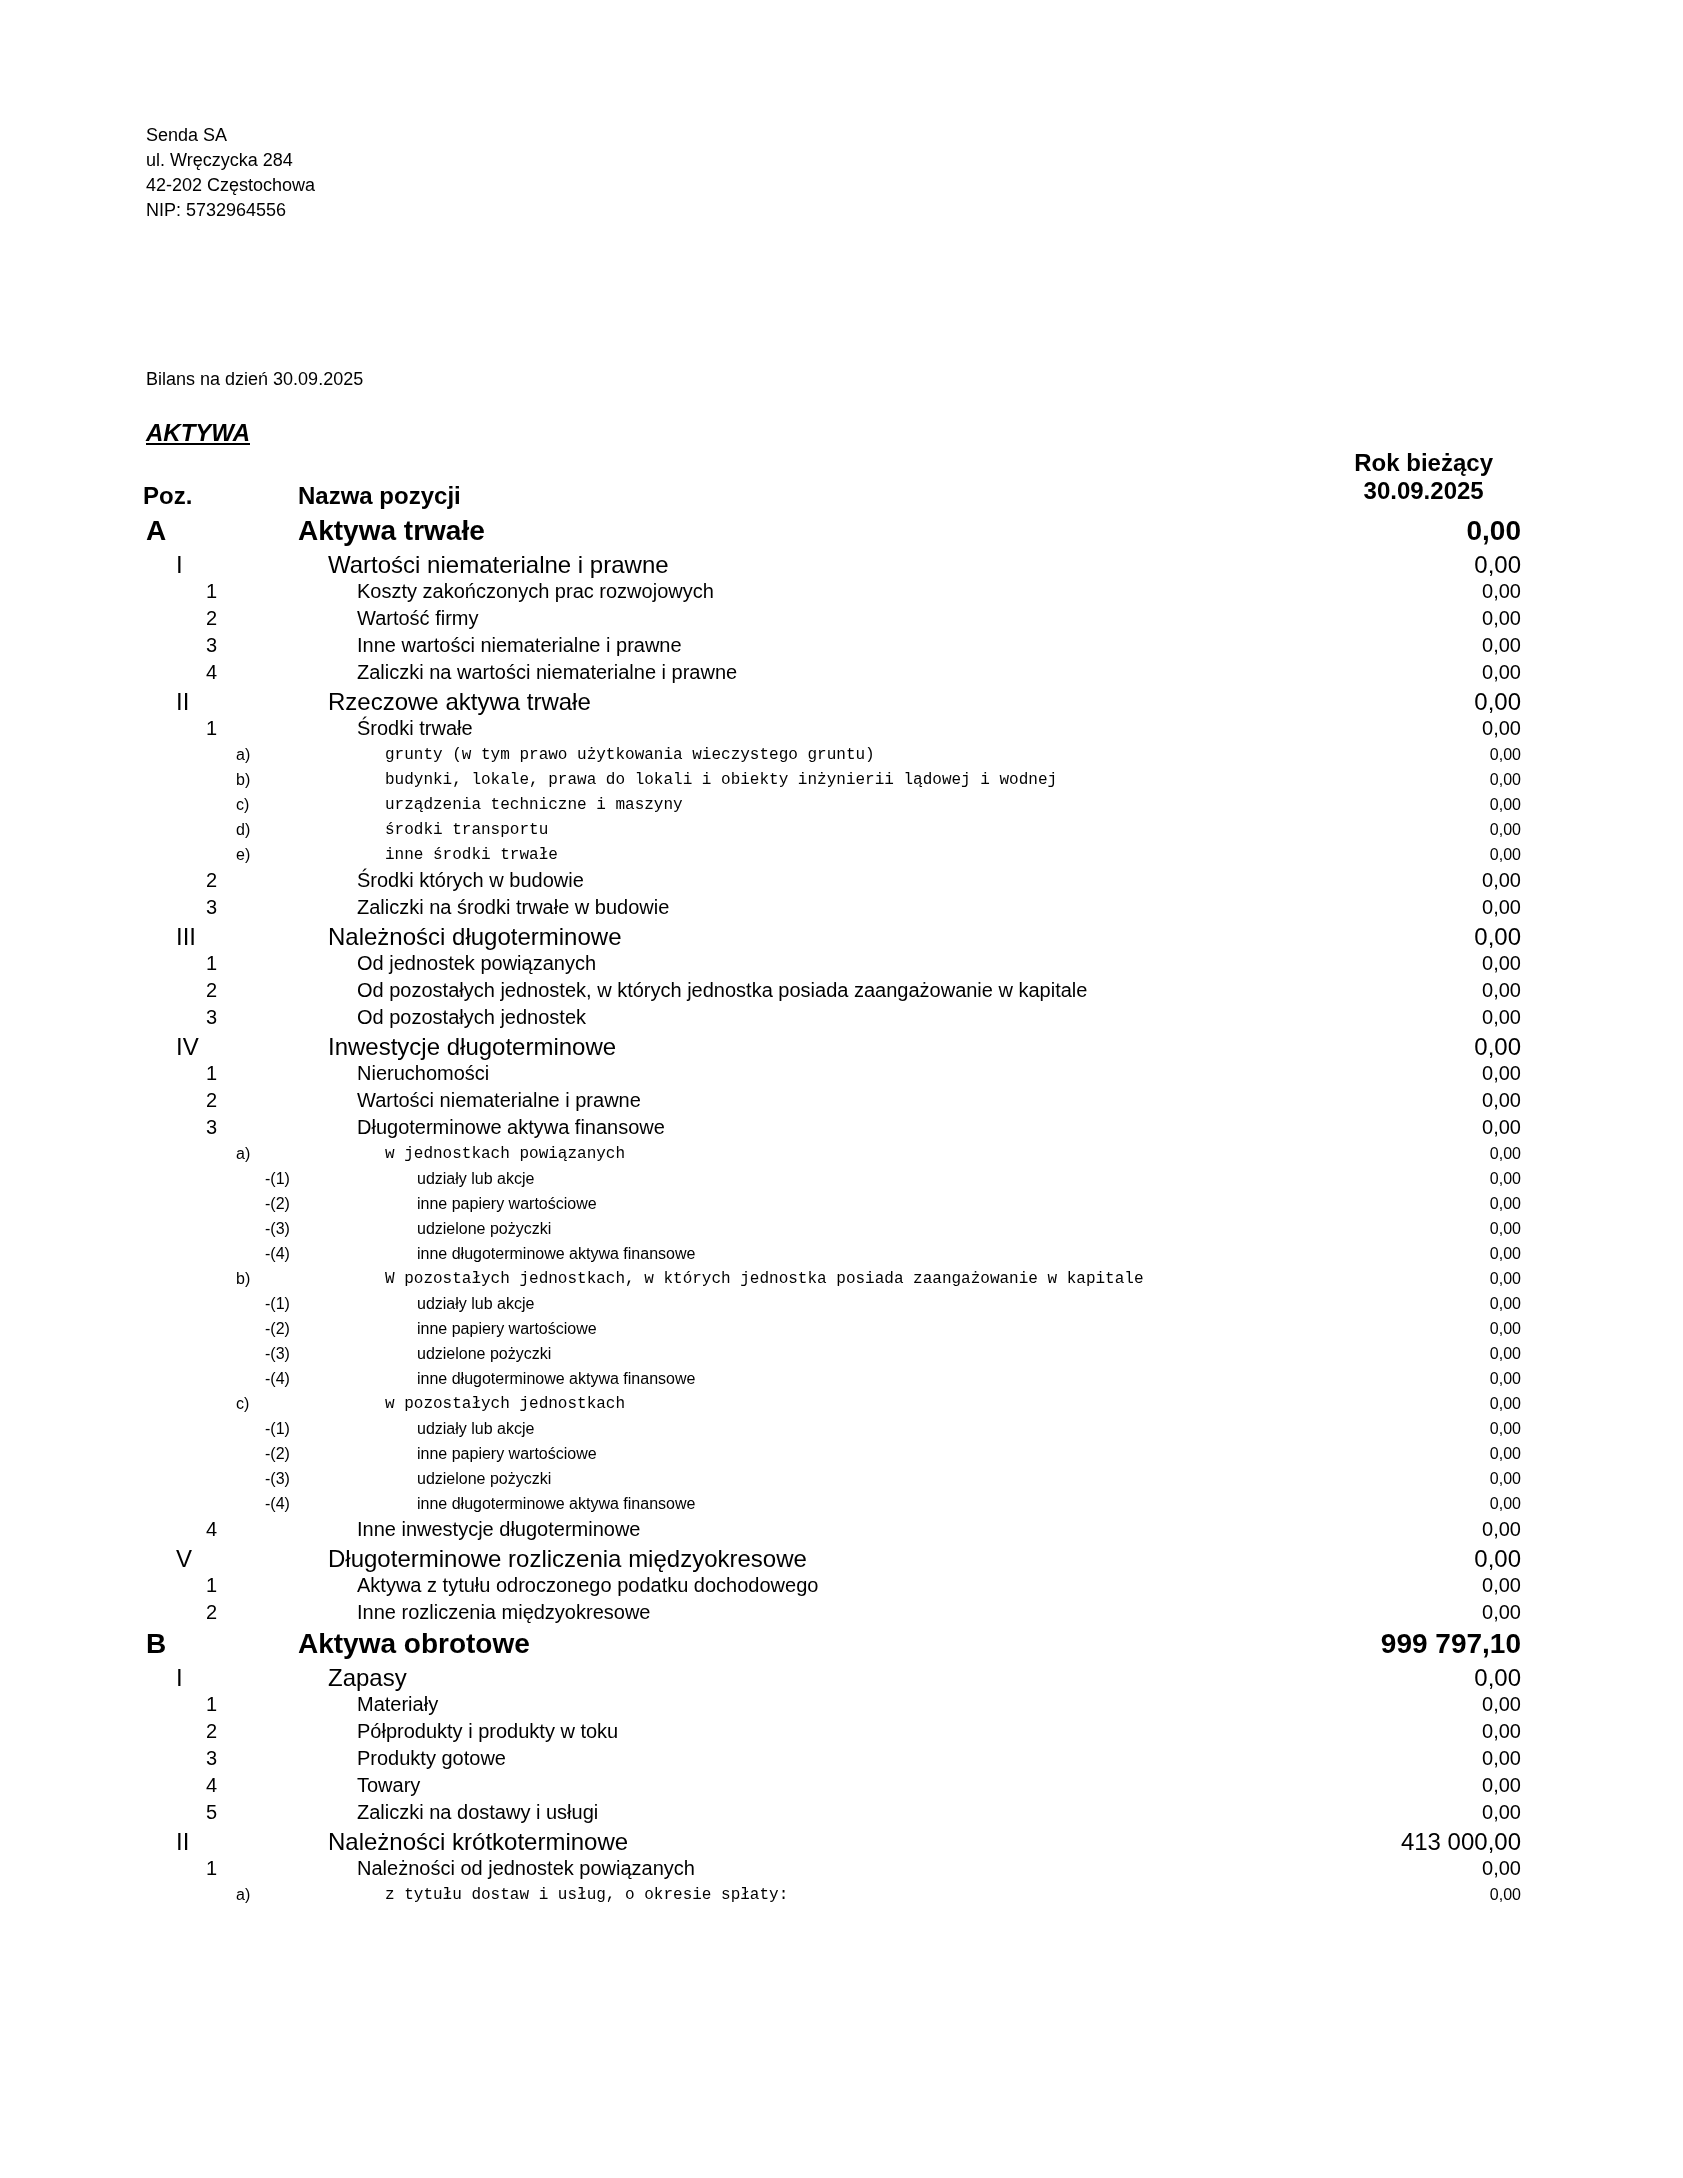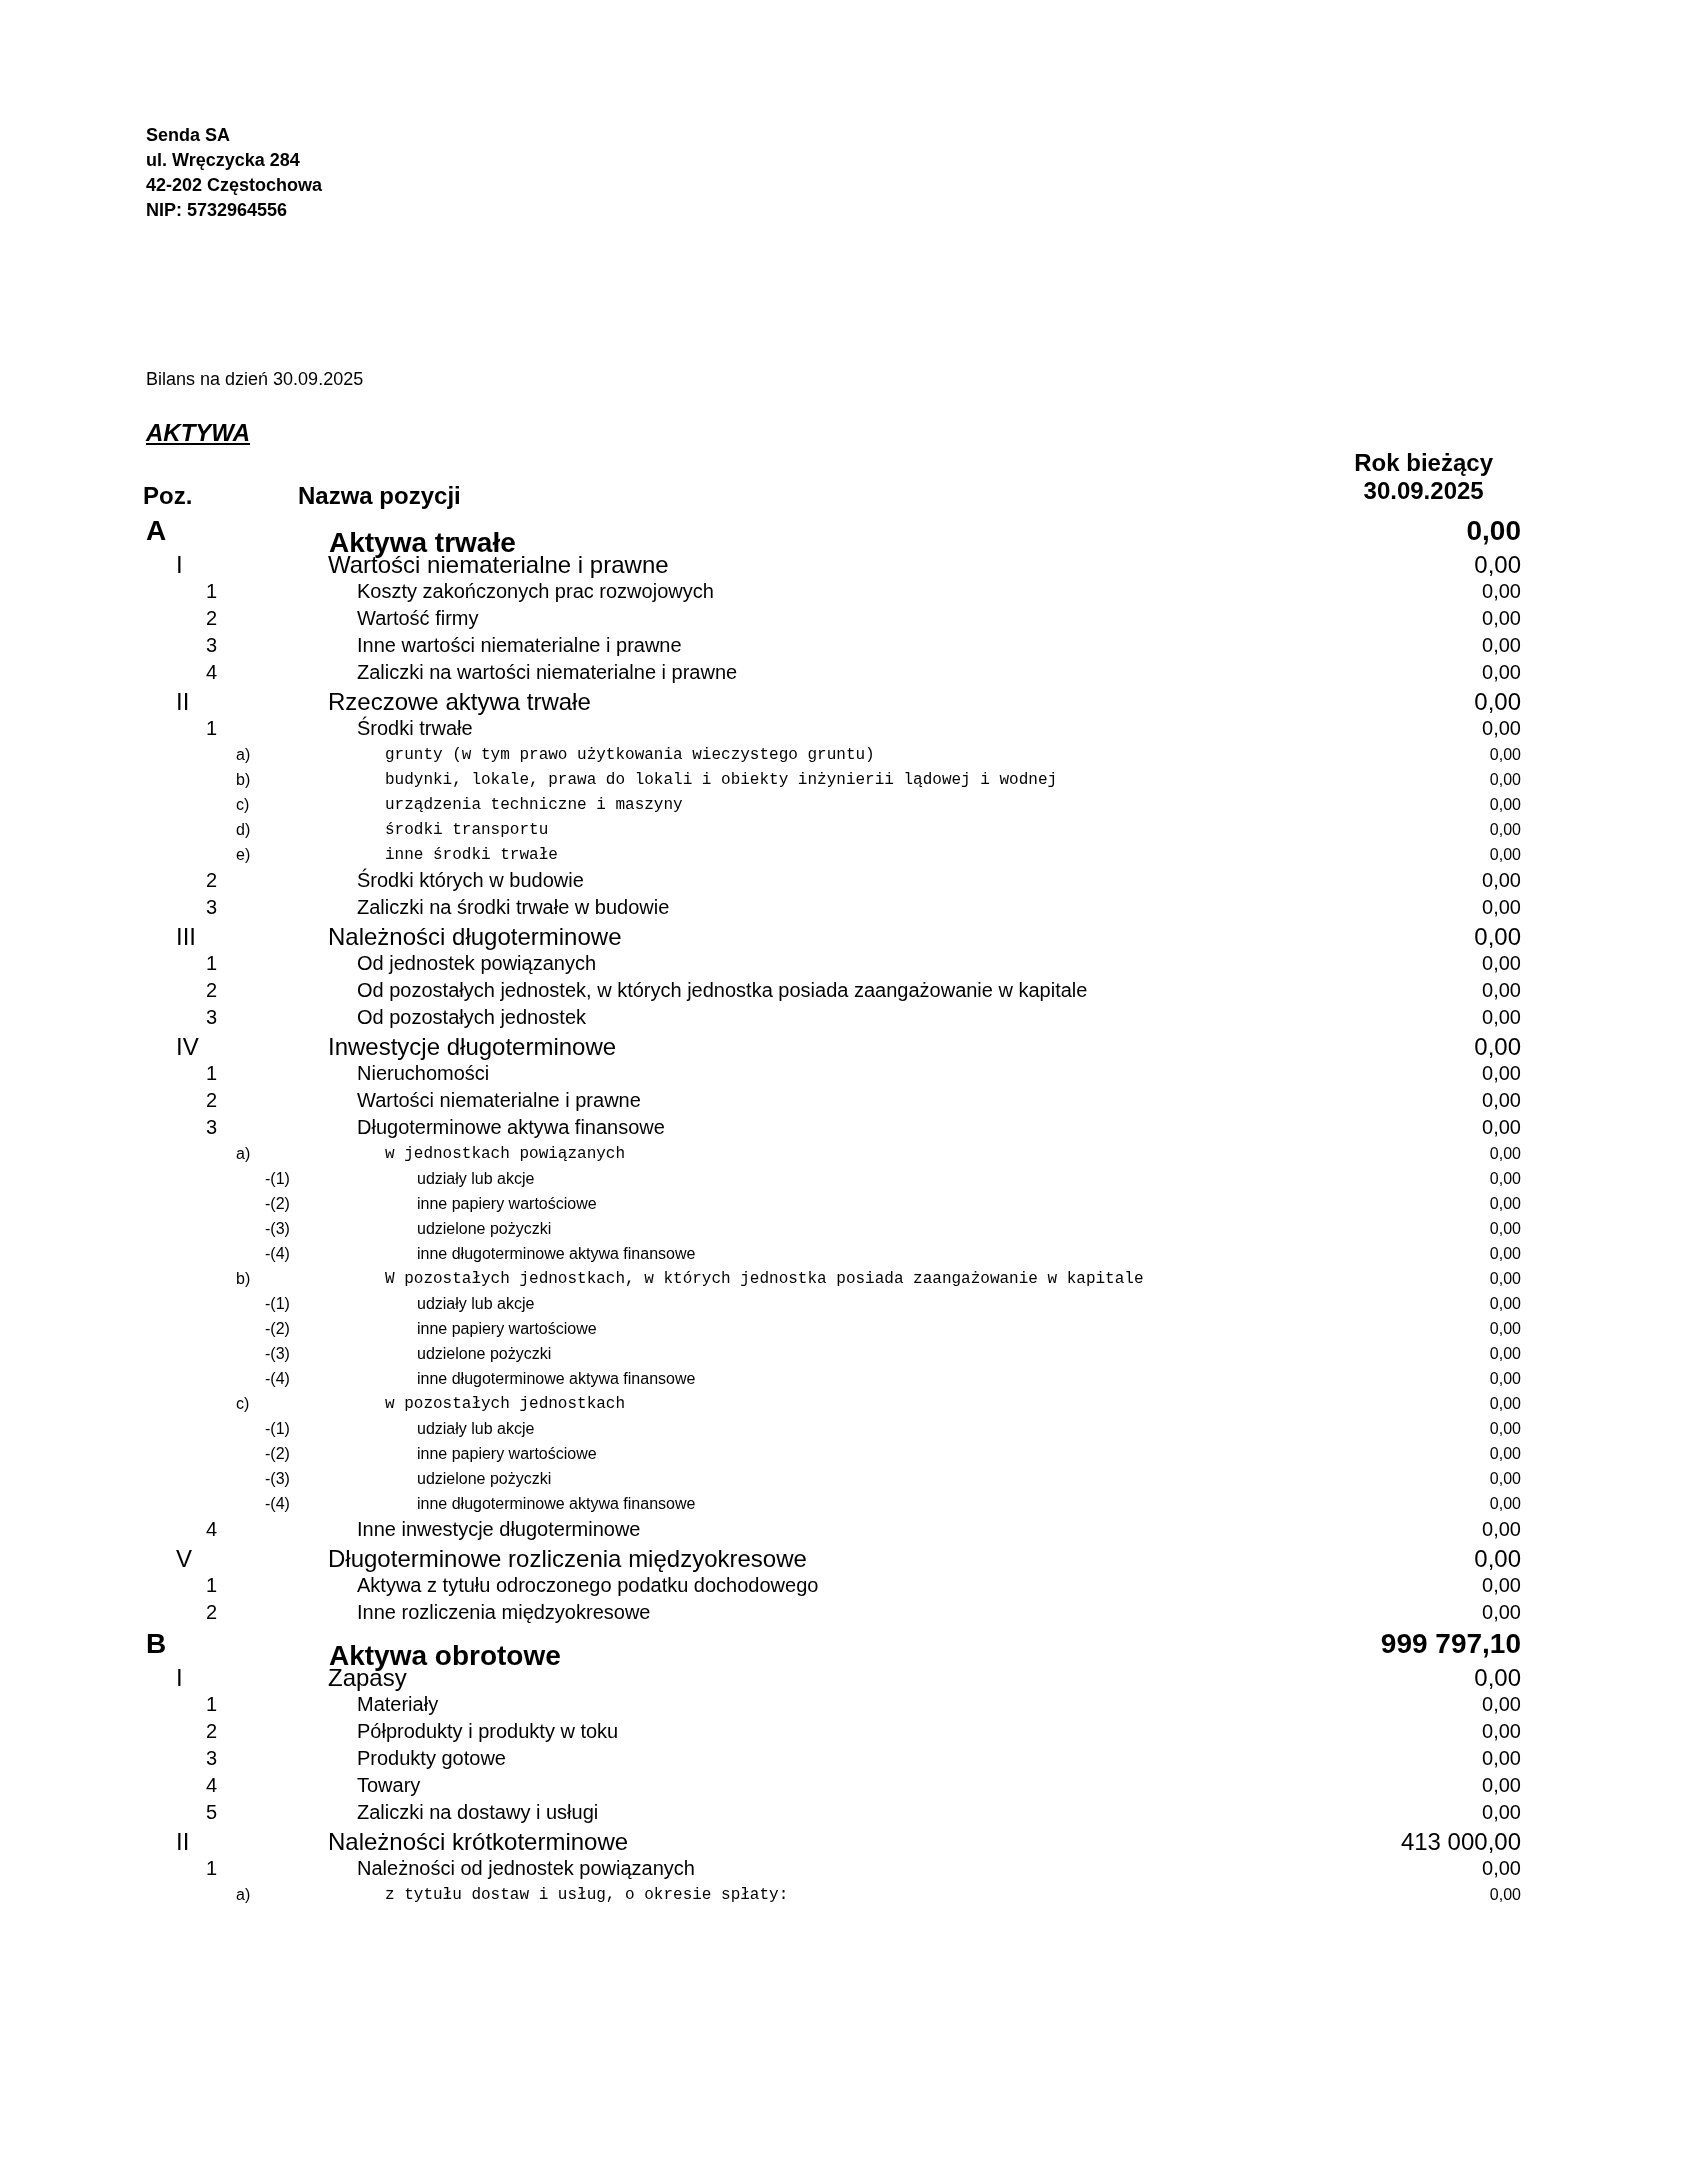--- a/index.html
+++ b/index.html
@@ -1,28 +1,28 @@
 <!DOCTYPE html>
 <html><head>
 <meta charset="utf-8">
 <style>
   html, body { margin: 0; padding: 0; background: #ffffff; }
   body { width: 1683px; height: 2178px; position: relative; overflow: hidden;
          font-family: "Liberation Sans", sans-serif; color: #000; }
-  .company { position: absolute; left: 146px; top: 123px; font-weight: bold; font-size: 18px; line-height: 25px; }
+  .company { position: absolute; left: 146px; top: 123px; font-weight: normal; font-size: 18px; line-height: 25px; }
   .title { position: absolute; left: 146px; top: 369px; font-weight: normal; font-size: 18px; }
   .section { position: absolute; left: 146px; top: 419px; font-weight: bold; font-size: 24px; text-decoration: underline; font-style: italic; }
   .colhead { position: absolute; font-weight: bold; font-size: 24px; }
   .rows { position: absolute; left: 0; top: 515px; width: 1683px; }
   .row { position: relative; width: 1683px; }
   .row .poz, .row .name, .row .val { position: absolute; white-space: nowrap; }
   .row .val { right: 162px; text-align: right; }
   
   .lv0 { height: 36px; font-weight: bold; font-size: 28px; }
-  .lv0 .poz { left: 146px; top: 0; } .lv0 .name { left: 298px; top: 12px; margin-left: 31px; } .lv0 .val { top: 0; }
+  .lv0 .poz { left: 146px; top: 0; } .lv0 .name { left: 298px; top: 0; } .lv0 .val { top: 0; }
   .lv1 { height: 29px; font-size: 24px; }
   .lv1 .poz { left: 176px; top: 0; } .lv1 .name { left: 328px; top: 0; } .lv1 .val { top: 0; }
   .lv2 { height: 27px; font-size: 20px; }
   .lv2 .poz { left: 206px; top: 0; } .lv2 .name { left: 357px; top: 0; } .lv2 .val { top: 0; }
   .lv3 { height: 25px; font-size: 16px; }
   .lv3 .poz { left: 236px; top: 2px; } .lv3 .name { left: 385px; top: 2px; font-family: Liberation Mono, monospace; } .lv3 .val { top: 2px; }
   .lv4 { height: 25px; font-size: 16px; }
   .lv4 .poz { left: 265px; top: 2px; } .lv4 .name { left: 417px; top: 2px; } .lv4 .val { top: 2px; }
 </style>
 </head>

